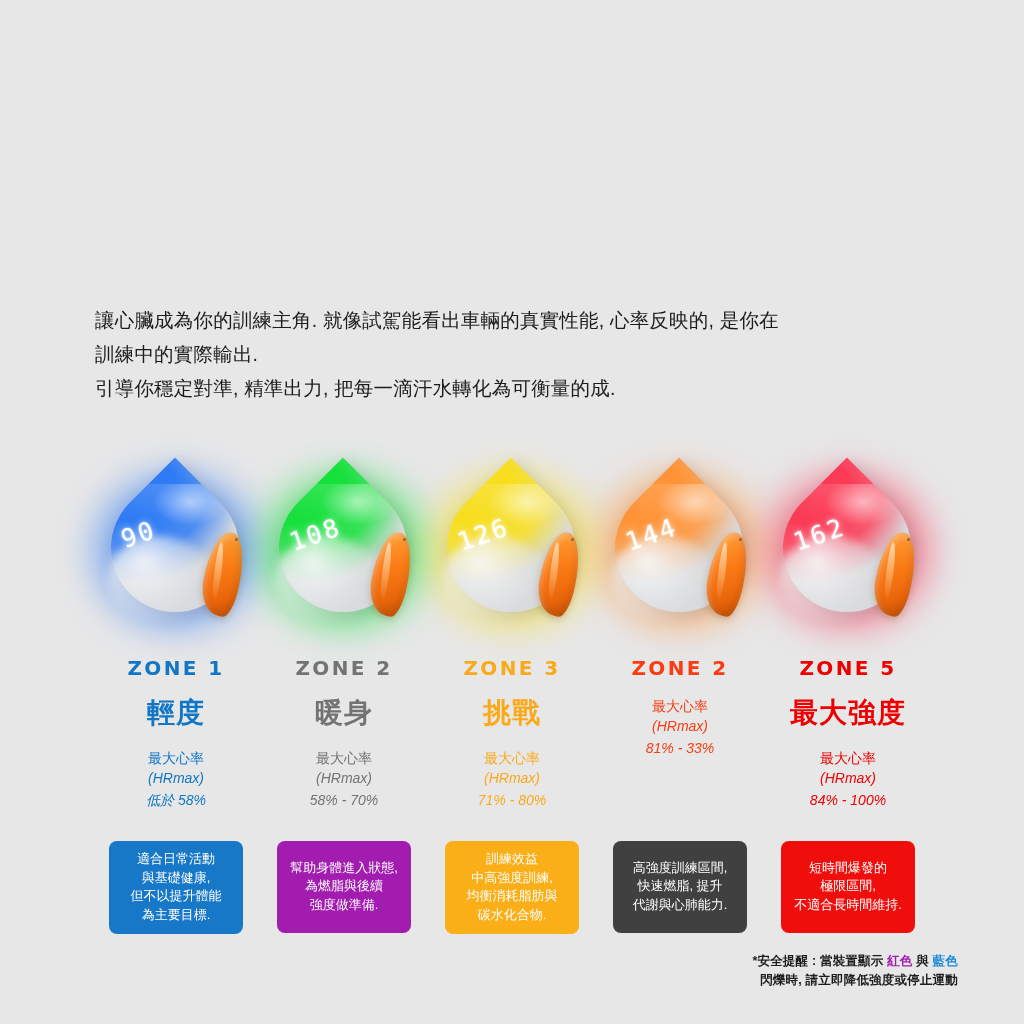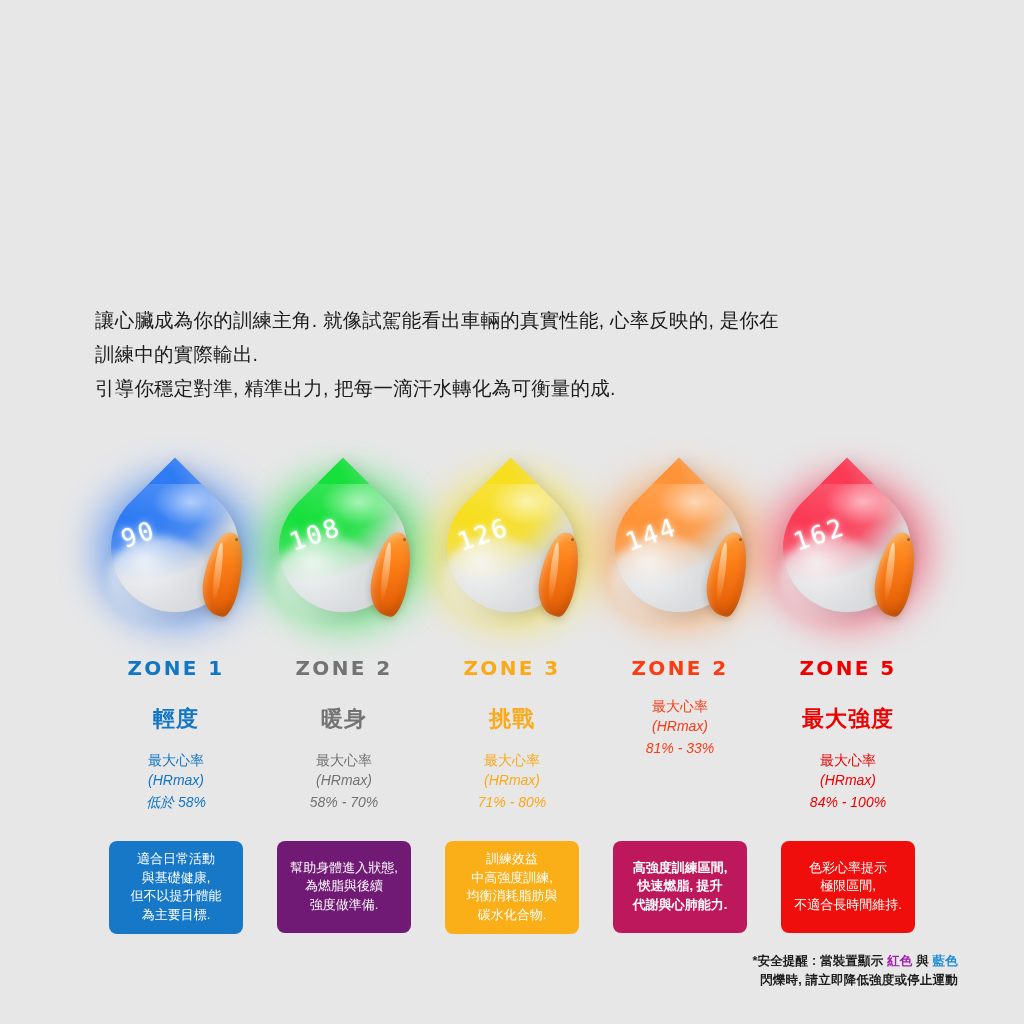--- a/index.html
+++ b/index.html
@@ -233,22 +233,22 @@
   .zone-title {
     font-family: "DejaVu Sans", "Liberation Sans", sans-serif;
     font-weight: 700;
     font-size: 20px;
     letter-spacing: 2.4px;
   }
 
   .zone-name {
     font-family: Liberation Serif, serif;
     font-weight: 700;
-    font-size: 22px;
-    margin-top: 24px;
+    font-size: 28px;
+    margin-top: 14px;
     letter-spacing: 1px;
     white-space: nowrap;
   }
 
   .zone-meta {
     margin-top: 16px;
     font-size: 14px;
     line-height: 20px;
   }
 
@@ -419,51 +419,51 @@
         <div class="desc-box" style="background: rgb(24, 120, 200);">
           <div>
             <span>適合日常活動</span>
             <span>與基礎健康,</span>
             <span>但不以提升體能</span>
             <span>為主要目標.</span>
           </div>
         </div>
       </div>
       <div class="box-cell">
-        <div class="desc-box" style="background: #701a75;">
+        <div class="desc-box" style="background: #a21caf;">
           <div>
             <span>幫助身體進入狀態,</span>
             <span>為燃脂與後續</span>
             <span>強度做準備.</span>
           </div>
         </div>
       </div>
       <div class="box-cell">
         <div class="desc-box" style="background: rgb(250, 174, 23);">
           <div>
             <span>訓練效益</span>
             <span>中高強度訓練,</span>
             <span>均衡消耗脂肪與</span>
             <span>碳水化合物.</span>
           </div>
         </div>
       </div>
       <div class="box-cell">
-        <div class="desc-box" style="background: #be185d; font-weight: bold;">
+        <div class="desc-box" style="background: #404040;">
           <div>
             <span>高強度訓練區間,</span>
             <span>快速燃脂, 提升</span>
             <span>代謝與心肺能力.</span>
           </div>
         </div>
       </div>
       <div class="box-cell">
         <div class="desc-box" style="background: rgb(239, 14, 11);">
           <div>
-            <span>色彩心率提示</span>
+            <span>短時間爆發的</span>
             <span>極限區間,</span>
             <span>不適合長時間維持.</span>
           </div>
         </div>
       </div>
     </div>
 
   <div class="safety-note">
     <div>
       <span>*安全提醒 : 當裝置顯示 </span><span class="w-red" style="color: #a21caf;">紅色</span><span> 與 </span><span class="w-blue" style="color: rgb(27, 138, 214);">藍色</span>

